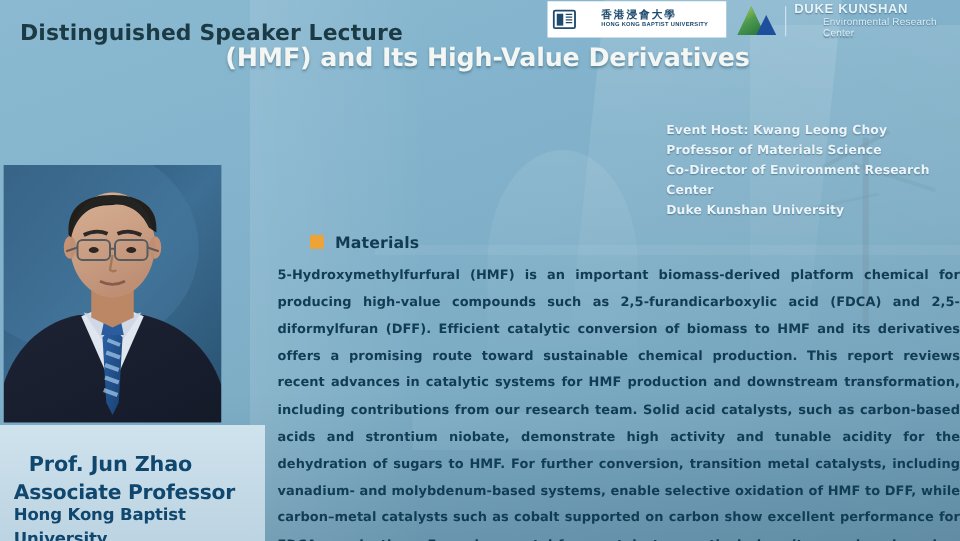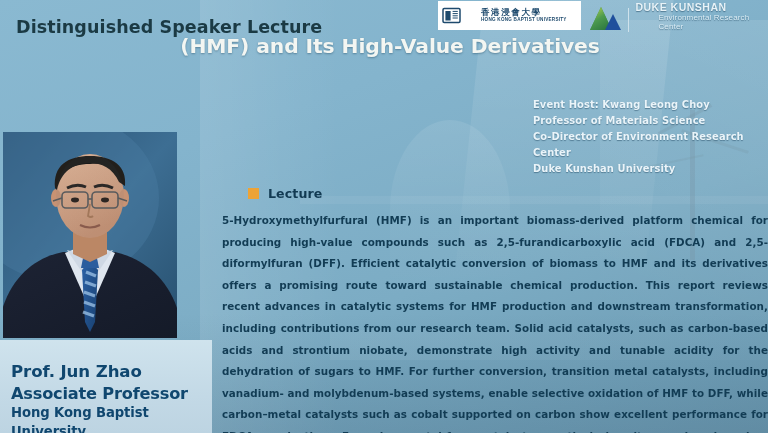--- a/index.html
+++ b/index.html
@@ -86,21 +86,21 @@
     font-size:8.5px; letter-spacing:1.6px; color:#1e4a6d; font-weight:bold;
     font-family:"DejaVu Sans", sans-serif;
   }
   .hkbu-en {
     font-size:4.6px; letter-spacing:.25px; color:#1e4a6d; font-weight:bold;
     margin-top:1.5px; white-space:nowrap;
   }
 
   .logo-duke {
     position:absolute; left:588px; top:2px;
-    display:flex; align-items:flex-end; gap:6px;
+    display:flex; align-items:center; gap:6px;
   }
   .duke-mark { width:34px; height:26px; flex:0 0 34px; }
   .duke-bar { width:1.5px; height:24px; background:#cfe2ec; }
   .duke-txt { display:flex; flex-direction:column; line-height:1.12; }
   .duke-t1 {
     font-size:10.5px; font-weight:bold; color:#e8f3f8; letter-spacing:.5px;
     text-shadow:0 1px 1px rgba(20,60,85,.5);
   }
   .duke-t2 {
     font-size:8px; color:#dcedf5; letter-spacing:.15px;
@@ -184,21 +184,21 @@
   
   .name-panel {
     position:absolute; left:0px; top:340px; width:212px; height:93px;
     background:linear-gradient(180deg,#cfe3ed 0%, #c3d9e6 60%, #bdd4e2 100%);
   }
   .name-wrap {
     position:absolute; left:11px; top:361px; width:200px;
     font-family:"DejaVu Sans", sans-serif;
     color:#10476f;
   }
-  .name-1 { font-size:16.6px; font-weight:bold; line-height:1.32; letter-spacing:-.1px; }
+  .name-1 { font-size:16.6px; font-weight:bold; line-height:1.32; letter-spacing:-.1px;margin-left:12px; }
   .name-2 { font-size:16.2px; font-weight:bold; line-height:1.32; letter-spacing:-.2px; }
   .name-3 { font-size:13.2px; font-weight:bold; line-height:1.4; letter-spacing:-.1px; }
 </style>
 </head>
 <body>
 
 <div id="poster">
 
   <div class="bg-overlay">
     <div class="bg-veil-left"></div>
@@ -259,21 +259,21 @@
 
   <div class="host">
     <div>Event Host:  Kwang Leong Choy</div>
     <div>Professor of Materials Science</div>
     <div>Co-Director of Environment Research Center</div>
     <div>Duke Kunshan University</div>
   </div>
 
   <div class="abs-head">
     <span class="abs-bullet"></span>
-    <span class="abs-label">Lecture</span>
+    <span class="abs-label">Materials</span>
   </div>
 
   <div class="abs-body">5-Hydroxymethylfurfural (HMF) is an important biomass-derived platform chemical for producing high-value compounds such as 2,5-furandicarboxylic acid (FDCA) and 2,5-diformylfuran (DFF). Efficient catalytic conversion of biomass to HMF and its derivatives offers a promising route toward sustainable chemical production. This report reviews recent advances in catalytic systems for HMF production and downstream transformation, including contributions from our research team. Solid acid catalysts, such as carbon-based acids and strontium niobate, demonstrate high activity and tunable acidity for the dehydration of sugars to HMF. For further conversion, transition metal catalysts, including vanadium- and molybdenum-based systems, enable selective oxidation of HMF to DFF, while carbon–metal catalysts such as cobalt supported on carbon show excellent performance for FDCA production. Emerging metal-free catalysts, particularly nitrogen-doped carbon materials, also exhibit promising selectivity. Key challenges related to catalyst stability, reaction optimization, and scalability are discussed to support future industrial applications.</div>
 
   <div class="portrait">
     <svg width="174" height="206" viewBox="0 0 174 206">
       <defs>
         <linearGradient id="bgp" x1="0" y1="0" x2="1" y2="1">
           <stop offset="0" stop-color="#2a5274"></stop>
           <stop offset="0.5" stop-color="#3d6e93"></stop>

